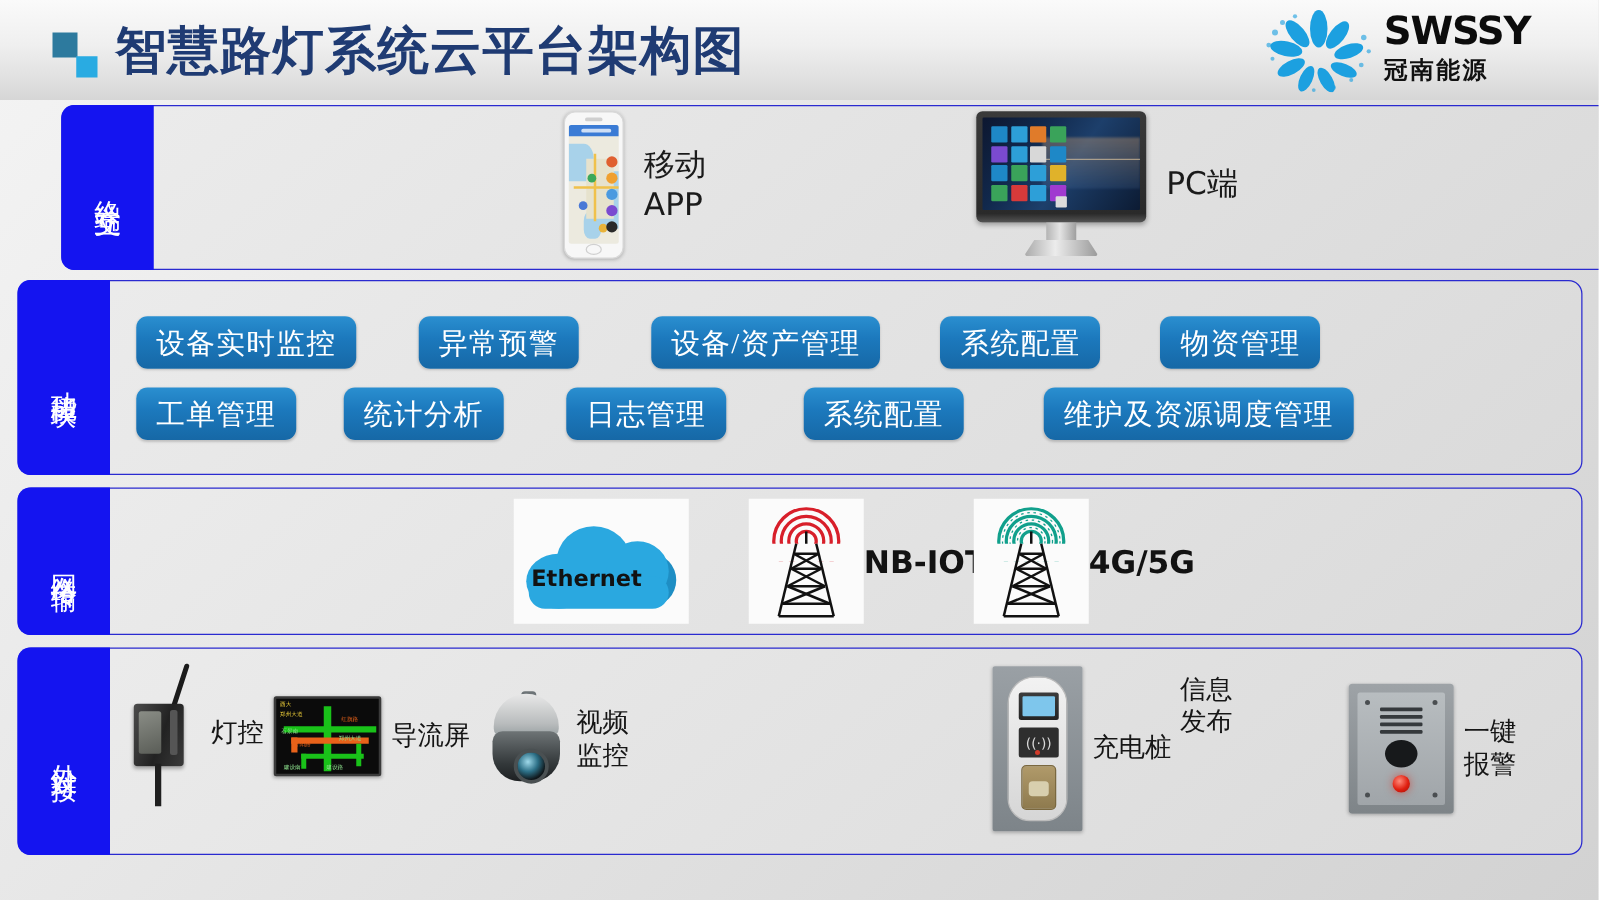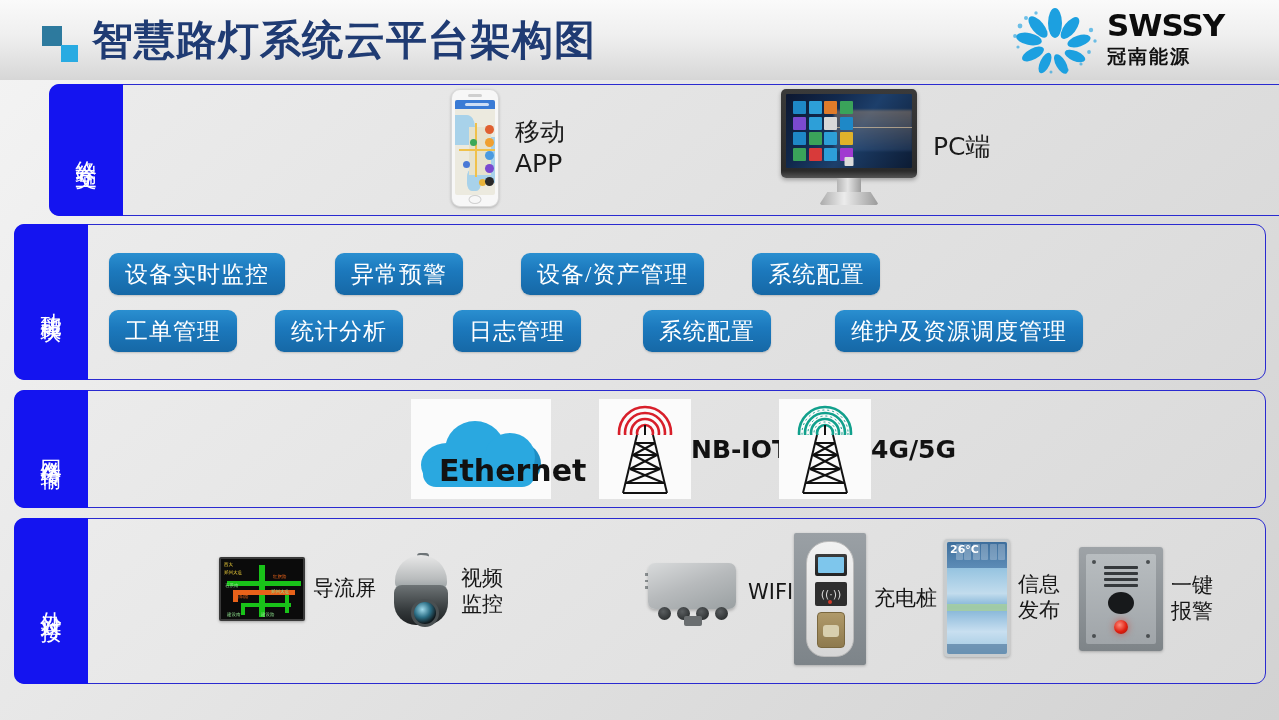--- a/index.html
+++ b/index.html
@@ -305,22 +305,22 @@
   #net-5g   { left: 690px; top: 8px; }
 
   .net-label {
     font-size: 25px;
     font-weight: bold;
     color: #121212;
     white-space: nowrap;
   }
   .net-label.inside {
     position: absolute;
-    left: 28px; top: 54px;
-    font-size: 30px;
+    left: 14px; top: 54px;
+    font-size: 18px;
   }
 
   .cloud-box {
     position: relative;
     width: 140px; height: 100px;
     background: #fbfbfb;
   }
   .cloud {
     position: absolute; left: 8px; top: 14px;
     width: 126px; height: 72px;
@@ -726,20 +726,21 @@
   <div class="section" id="sec-function">
     <div class="sect-label">功能模块</div>
     <div class="sect-body">
       <div class="fn-rows">
 
         <div class="fn-row" id="fn-row-1">
           <div class="fn-btn" style="margin-right:50px;">设备实时监控</div>
           <div class="fn-btn" style="margin-right:58px;">异常预警</div>
           <div class="fn-btn" style="margin-right:48px;">设备/资产管理</div>
           <div class="fn-btn" style="margin-right:48px;">系统配置</div>
+          <div class="fn-btn">物资管理</div>
         </div>
 
         <div class="fn-row" id="fn-row-2">
           <div class="fn-btn" style="margin-right:38px;">工单管理</div>
           <div class="fn-btn" style="margin-right:50px;">统计分析</div>
           <div class="fn-btn" style="margin-right:62px;">日志管理</div>
           <div class="fn-btn" style="margin-right:64px;">系统配置</div>
           <div class="fn-btn">维护及资源调度管理</div>
         </div>
 
@@ -838,20 +839,31 @@
 
       </div>
     </div>
   </div>
 
   <div class="section" id="sec-device">
     <div class="sect-label">外设对接</div>
     <div class="sect-body">
       <div class="dev-items">
 
+        <div class="dev-item" id="dev-lamp">
+          <div class="lamp-ctl">
+            <span class="lc-ant"></span>
+            <div class="lc-body">
+                <span class="lc-face"></span>
+                <span class="lc-rib"></span>
+              </div>
+            <span class="lc-pole"></span>
+          </div>
+          <div class="dev-label">灯控</div>
+        </div>
 
         <div class="dev-item" id="dev-guide" style="top:38px;justify-content:space-between;">
           <div class="guide-screen">
             <span class="gs-v" style="left:38px; top:6px;  width:6px; height:52px;"></span>
             <span class="gs-h" style="left:6px;  top:22px; width:74px; height:5px;"></span>
             <span class="gs-o" style="left:12px; top:31px; width:62px; height:5px;"></span>
             <span class="gs-h" style="left:20px; top:44px; width:50px; height:4px;"></span>
             <span class="gs-v" style="left:20px; top:44px; width:4px; height:12px;"></span>
             <span class="gs-v" style="left:64px; top:36px; width:4px; height:18px;"></span>
             <span class="gs-o" style="left:12px; top:31px; width:5px; height:12px;"></span>
@@ -873,71 +885,36 @@
             <div class="cam-top"></div>
             <div class="cam-body">
                 <span class="cam-lens"></span>
               </div>
           </div>
           <div class="dev-label">视频
 监控</div>
         </div>
 
 
-        <div class="dev-item" id="dev-wifi" style="top:40px;">
-          <div class="wifibox">
-            <div class="wb-slots">
-                <i></i>
-                <i></i>
-                <i></i>
-              </div>
-            <div class="wb-main"></div>
-            <div class="wb-ports">
-                <i></i>
-                <i></i>
-                <i></i>
-                <i></i>
-              </div>
-            <span class="wb-stub"></span>
-          </div>
-          <div class="dev-label">WIFI</div>
-        </div>
 
         <div class="dev-item" id="dev-charge" style="top:14px;">
           <div class="charger">
             <div class="cp-face">
               <div class="cp-disp">
                   <i></i>
                 </div>
               <div class="cp-card">((·))</div>
               <div class="cp-sock"></div>
             </div>
             <span class="cp-led"></span>
           </div>
           <div class="dev-label">充电桩</div>
         </div>
 
         <div class="dev-item" id="dev-info" style="top:20px;">
-          <div class="infoscr">
-            <div class="is-screen">
-              <div class="is-topbar">
-                <div class="is-temp">26°C</div>
-                <div class="is-grid">
-                    <i></i>
-                    <i></i>
-                    <i></i>
-                    <i></i>
-                    <i></i>
-                    <i></i>
-                  </div>
-              </div>
-              <div class="is-band"></div>
-              <div class="is-foot"></div>
-            </div>
-          </div>
           <div class="dev-label">信息
 发布</div>
         </div>
 
         <div class="dev-item" id="dev-alarm" style="top:28px;">
           <div class="alarm">
             <div class="al-plate">
               <span class="al-screw" style="left:6px;  top:6px;"></span>
               <span class="al-screw" style="right:6px; top:6px;"></span>
               <span class="al-screw" style="left:6px;  bottom:6px;"></span>

